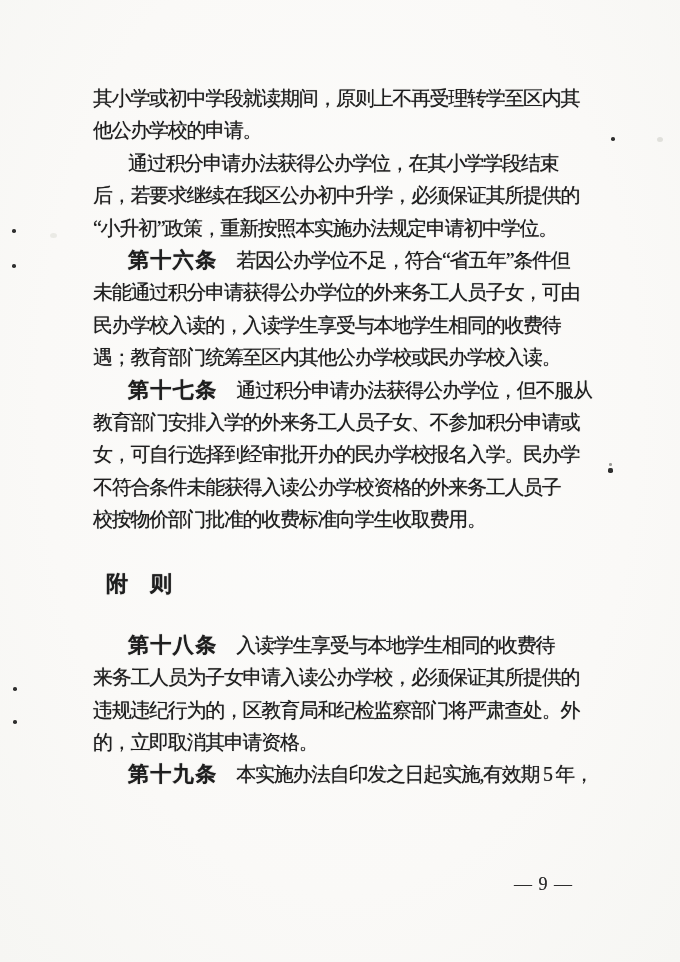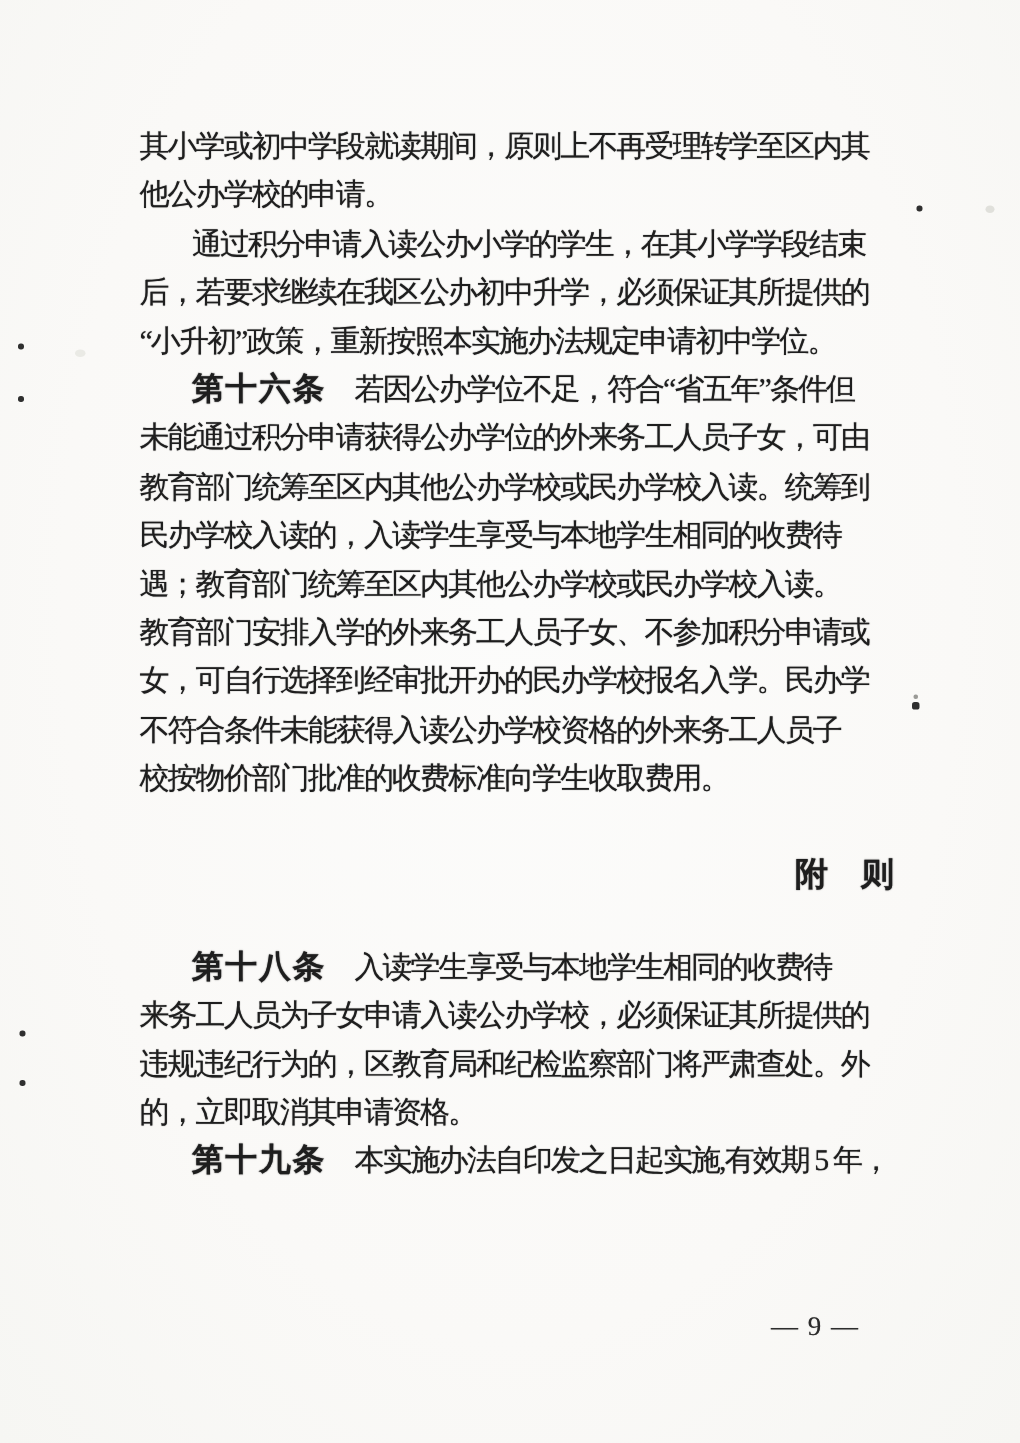--- a/index.html
+++ b/index.html
@@ -16,26 +16,26 @@
   }
   .line{
     height:32.4px;line-height:32.4px;
     font-size:20px;letter-spacing:-1.3px;
     color:#1e1e1e;white-space:nowrap;
     text-shadow:0 0 0.7px rgba(30,30,30,0.72);
   }
   .line.indent{padding-left:35px;}
   .line .bold{
     font-weight:700;
-    font-family:Liberation Mono, monospace;
+    font-family:Liberation Serif, serif;
     font-size:21px;letter-spacing:1.4px;
     text-shadow:0 0 0.9px rgba(20,20,20,0.8);
   }
   .line.heading{
-    text-align:right;
+    text-align:left;
     transform:translateX(13px);
     margin-top:33px;margin-bottom:28px;
   }
   .line.heading .bold{font-size:22px;letter-spacing:0;}
   .page-number{
     position:absolute;left:514px;top:874px;
     font-size:18px;letter-spacing:1px;
     color:#2b2b2b;
     font-family:"Liberation Serif","DejaVu Serif",serif;
     text-shadow:0 0 0.5px rgba(40,40,40,0.6);
@@ -53,28 +53,28 @@
   .smudge.m2{left:657px;top:137px;width:6px;height:5px;background:#e0e0db;}
 </style>
 </head>
 <body>
 
 <div class="page">
 
   <div class="content">
       <div class="line"><span>其小学或初中学段就读期间，原则上不再受理转学至区内其</span></div>
       <div class="line"><span>他公办学校的申请。</span></div>
-      <div class="line indent"><span>通过积分申请入读公办小学的学生，在其小学学段结束</span></div>
+      <div class="line indent"><span>通过积分申请办法获得公办学位，在其小学学段结束</span></div>
       <div class="line"><span>后，若要求继续在我区公办初中升学，必须保证其所提供的</span></div>
       <div class="line"><span>“小升初”政策，重新按照本实施办法规定申请初中学位。</span></div>
       <div class="line indent"><span class="bold">第十六条</span><span>　若因公办学位不足，符合“省五年”条件但</span></div>
       <div class="line"><span>未能通过积分申请获得公办学位的外来务工人员子女，可由</span></div>
-      <div class="line"><span>教育部门统筹至区内其他公办学校或民办学校入读。统筹到</span></div>
       <div class="line"><span>民办学校入读的，入读学生享受与本地学生相同的收费待</span></div>
       <div class="line"><span>遇；教育部门统筹至区内其他公办学校或民办学校入读。</span></div>
+      <div class="line indent"><span class="bold">第十七条</span><span>　通过积分申请办法获得公办学位，但不服从</span></div>
       <div class="line"><span>教育部门安排入学的外来务工人员子女、不参加积分申请或</span></div>
       <div class="line"><span>女，可自行选择到经审批开办的民办学校报名入学。民办学</span></div>
       <div class="line"><span>不符合条件未能获得入读公办学校资格的外来务工人员子</span></div>
       <div class="line"><span>校按物价部门批准的收费标准向学生收取费用。</span></div>
       <div class="line heading"><span class="bold">附　则</span></div>
       <div class="line indent"><span class="bold">第十八条</span><span>　入读学生享受与本地学生相同的收费待</span></div>
       <div class="line"><span>来务工人员为子女申请入读公办学校，必须保证其所提供的</span></div>
       <div class="line"><span>违规违纪行为的，区教育局和纪检监察部门将严肃查处。外</span></div>
       <div class="line"><span>的，立即取消其申请资格。</span></div>
       <div class="line indent"><span class="bold">第十九条</span><span>　本实施办法自印发之日起实施,有效期 5 年，</span></div>

